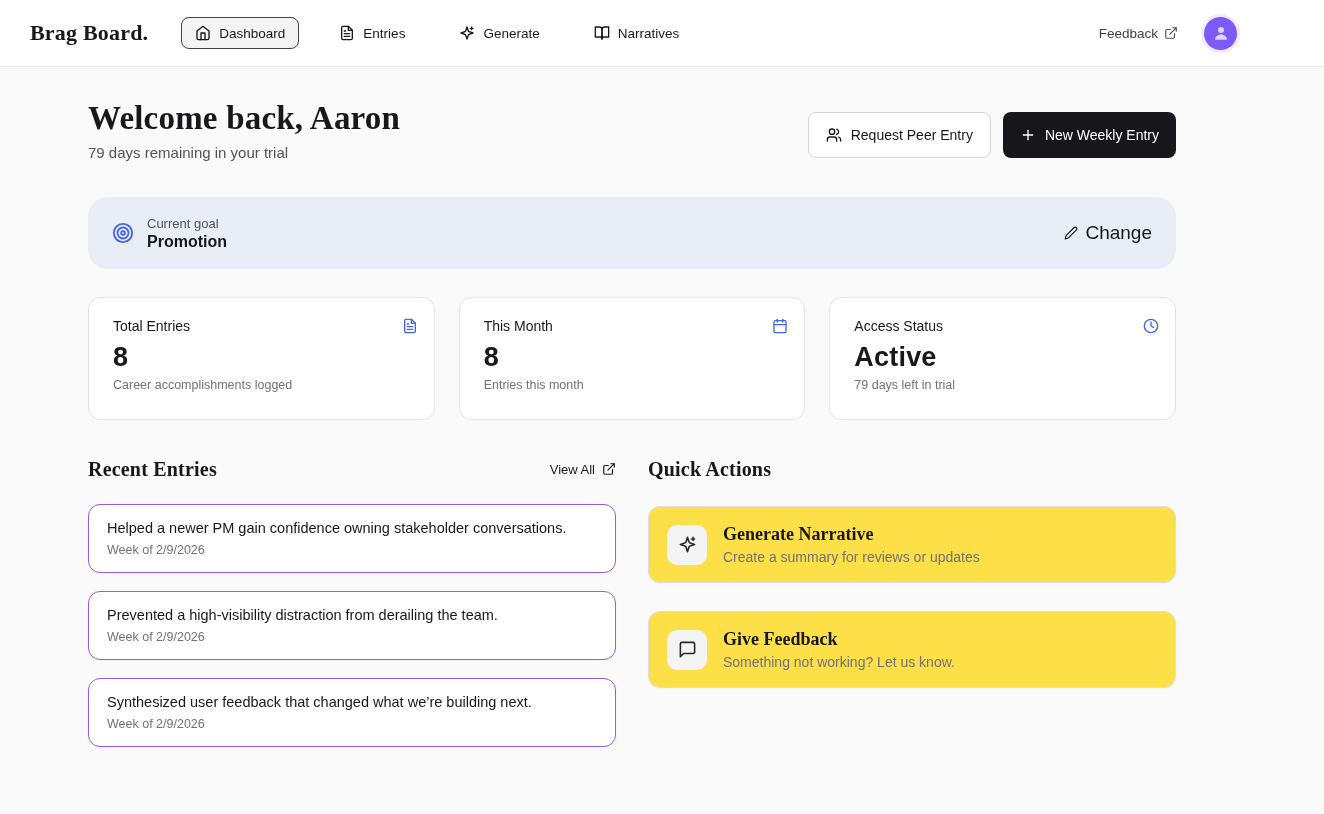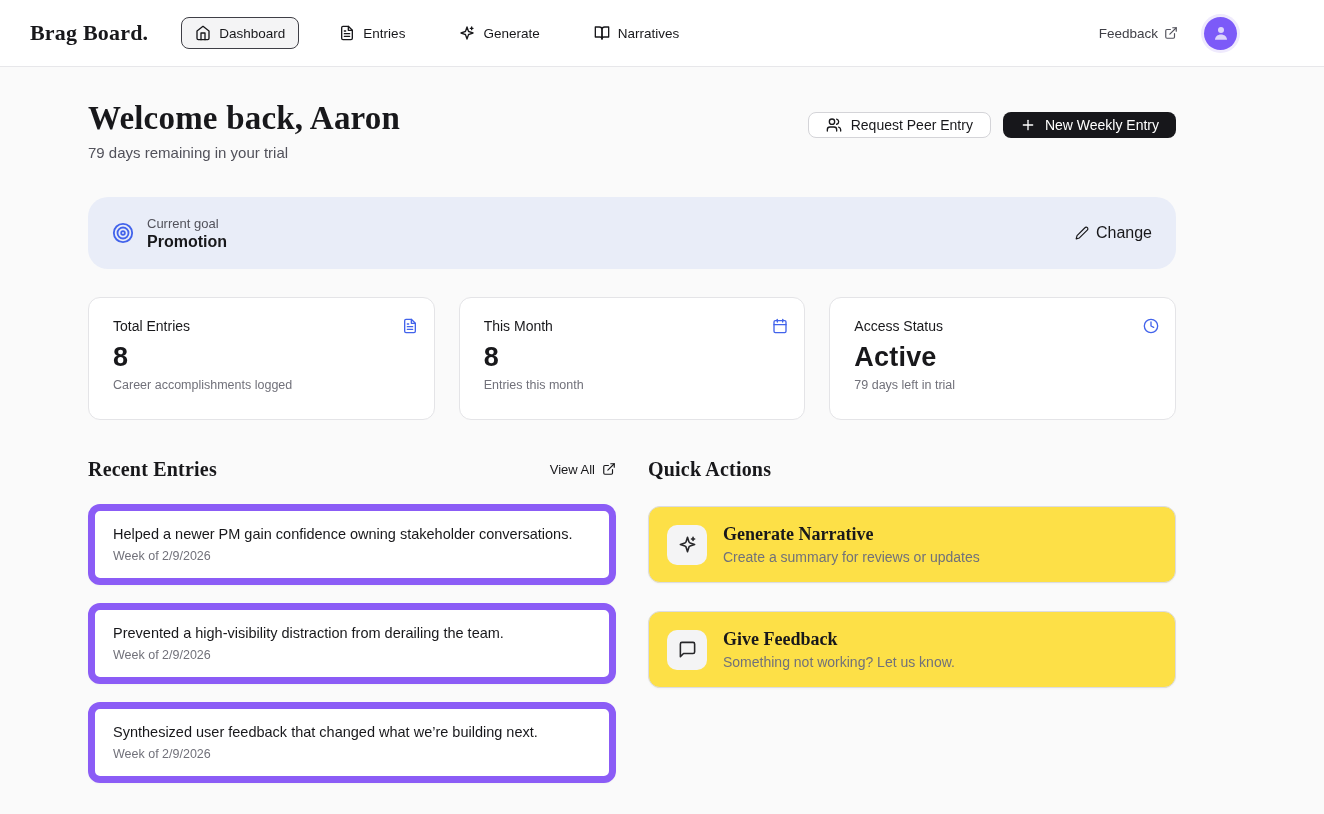--- a/index.html
+++ b/index.html
@@ -67,21 +67,21 @@
 
   
   .container { width: 1088px; margin-left: 88px; }
 
   .header-row { display: flex; justify-content: space-between; align-items: flex-start; margin-top: 33px; }
   .page-title { font-size: 33px; font-weight: 700; letter-spacing: .2px; }
   .page-subtitle { margin-top: 7px; font-size: 15px; color: #52525b; }
   .header-actions { display: flex; gap: 12px; margin-top: 12px; }
   .btn {
     display: flex; align-items: center; gap: 9px;
-    height: 26px; padding: 0 17px;
+    height: 46px; padding: 0 17px;
     border-radius: 8px; font-size: 14px; font-weight: 500;
     cursor: pointer; border: none;
     font-family: "Liberation Sans", sans-serif;
   }
   .btn svg { width: 16px; height: 16px; }
   .btn-outline { background: #fff; border: 1px solid #d4d4d8; color: #18181b; }
   .btn-dark { background: #17171b; color: #fff; }
 
   
   .goal-banner {
@@ -91,21 +91,21 @@
     height: 72px;
     display: flex; align-items: center; justify-content: space-between;
     padding: 0 24px;
   }
   .goal-left { display: flex; align-items: center; gap: 13px; }
   .goal-target-icon svg { width: 22px; height: 22px; color: #4263eb; }
   .goal-label { font-size: 13px; color: #52525b; }
   .goal-value { font-size: 16px; font-weight: 600; margin-top: 2px; }
   .goal-change {
     display: flex; align-items: center; gap: 7px;
-    font-size: 16px; font-weight: 500; color: #18181b; cursor: pointer;
+    font-size: 19px; font-weight: 500; color: #18181b; cursor: pointer;
   }
   .goal-change svg { width: 14px; height: 14px; }
 
   
   .stats-grid { margin-top: 28px; display: grid; grid-template-columns: repeat(3, 1fr); gap: 24px; }
   .stat-card {
     background: #fff;
     border: 1px solid #e4e4e7;
     border-radius: 12px;
     padding: 20px 16px 18px 24px;
@@ -123,21 +123,21 @@
   .section-title { font-size: 20px; font-weight: 700; letter-spacing: .2px; }
   .view-all {
     display: flex; align-items: center; gap: 7px;
     font-size: 13px; font-weight: 500; color: #18181b; cursor: pointer;
   }
   .view-all svg { width: 14px; height: 14px; }
 
   .entry-list { margin-top: 22px; display: flex; flex-direction: column; gap: 18px; }
   .entry-card {
     background: #fff;
-    border: 7px solid #8b5cf6;
+    border: 1px solid #8b5cf6;
     border-radius: 12px;
     padding: 15px 18px;
     cursor: pointer;
     box-shadow: 0 1px 2px rgba(0,0,0,.03);
   }
   .entry-text { font-size: 14.5px; font-weight: 500; color: #18181b; }
   .entry-date { font-size: 12.5px; color: #71717a; margin-top: 7px; }
 
   .action-list { margin-top: 24px; display: flex; flex-direction: column; gap: 28px; }
   .action-card {

